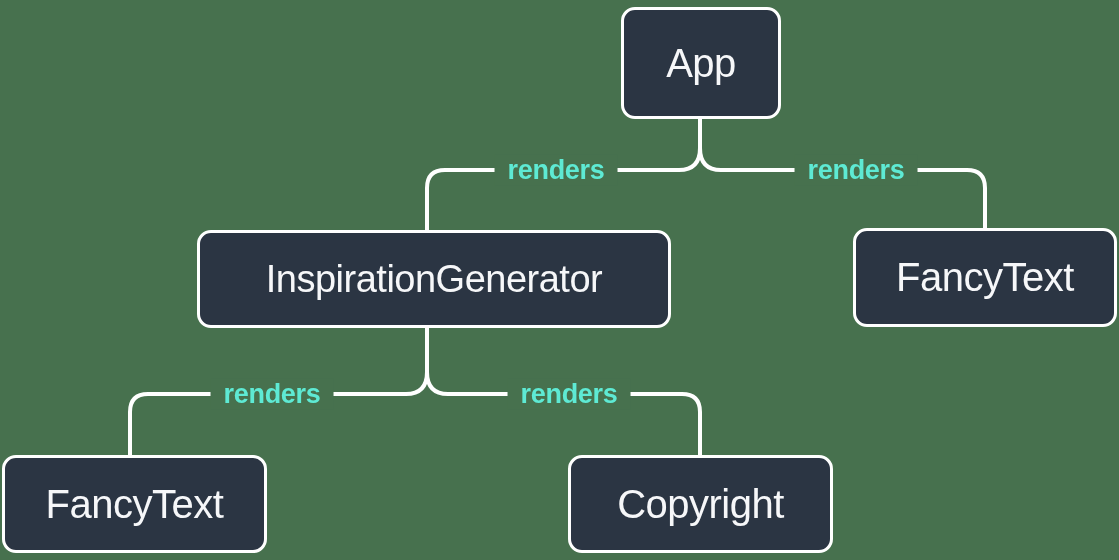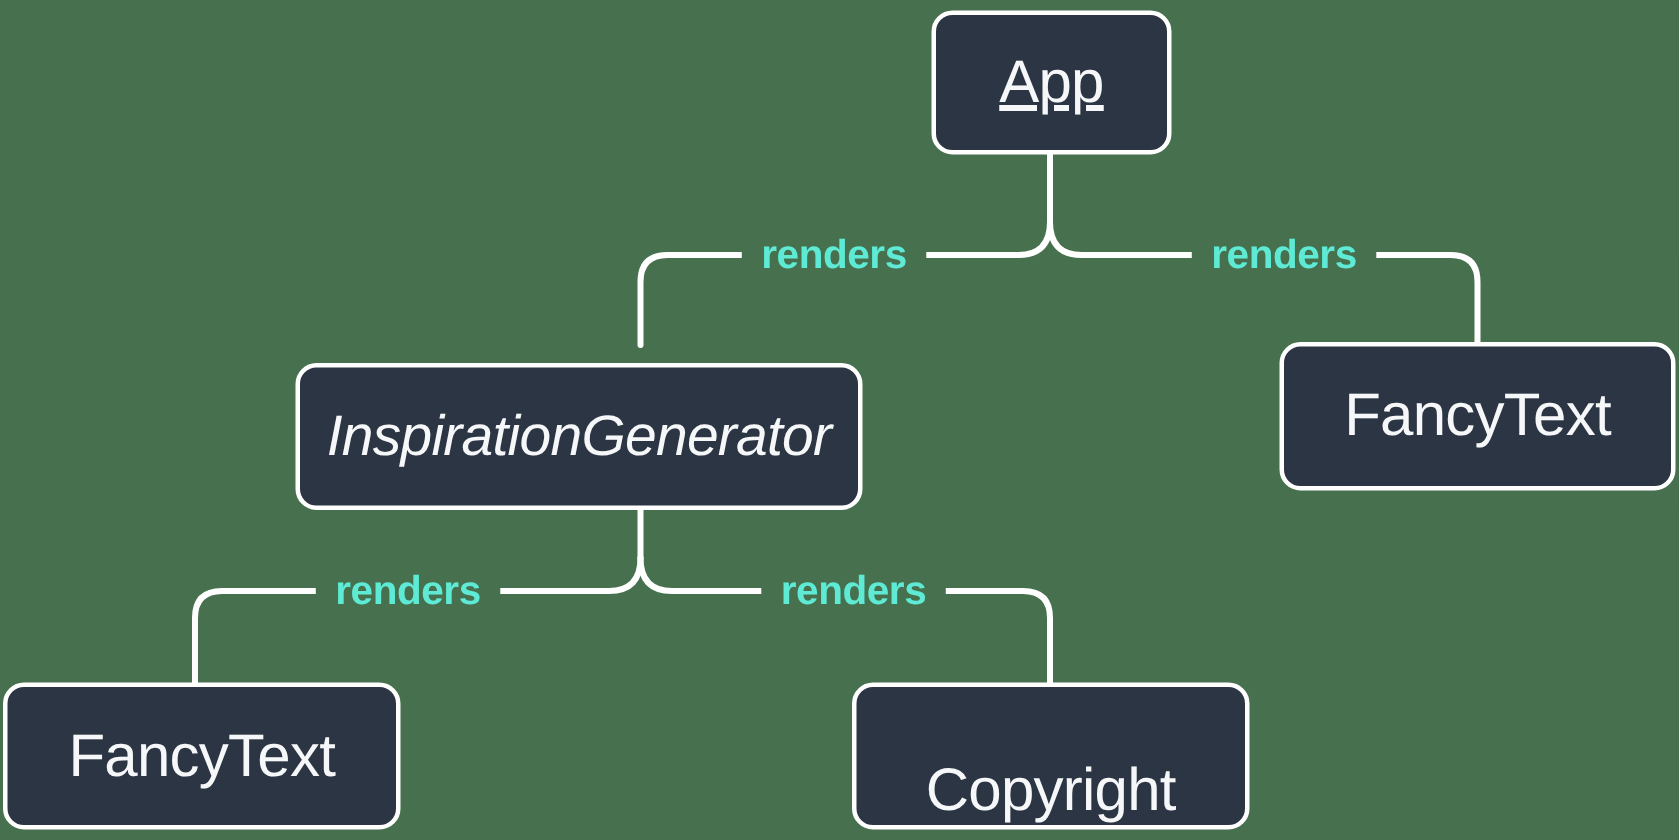--- a/index.html
+++ b/index.html
@@ -36,25 +36,25 @@
     align-items:center;
     justify-content:center;
     background:var(--node-fill);
     border:3.5px solid var(--node-border);
     border-radius:14px;
     color:var(--node-text);
     font-size:40px;
     letter-spacing:-0.5px;
     white-space:nowrap;
   }
-  .node-app{left:621px;top:7px;width:160px;height:96px;text-decoration:underline;}
-  .node-inspiration{left:197px;top:242px;width:378px;height:98px;font-size:38px;font-style:italic;}
+  .node-app{left:621px;top:7px;width:160px;height:112px;}
+  .node-inspiration{left:197px;top:230px;width:474px;height:98px;font-size:38px;}
   .node-fancy-right{left:853px;top:228px;width:264px;height:99px;}
   .node-fancy-left{left:2px;top:455px;width:265px;height:98px;}
-  .node-copyright{left:568px;top:455px;width:265px;height:98px;align-items:flex-end;}
+  .node-copyright{left:568px;top:455px;width:265px;height:98px;}
   .edge-label{
     position:absolute;
     transform:translate(-50%,-50%);
     background:var(--bg);
     color:#5eead4;
     font-size:27px;
     font-weight:700;
     letter-spacing:-0.3px;
     padding:0 13px;
     white-space:nowrap;

